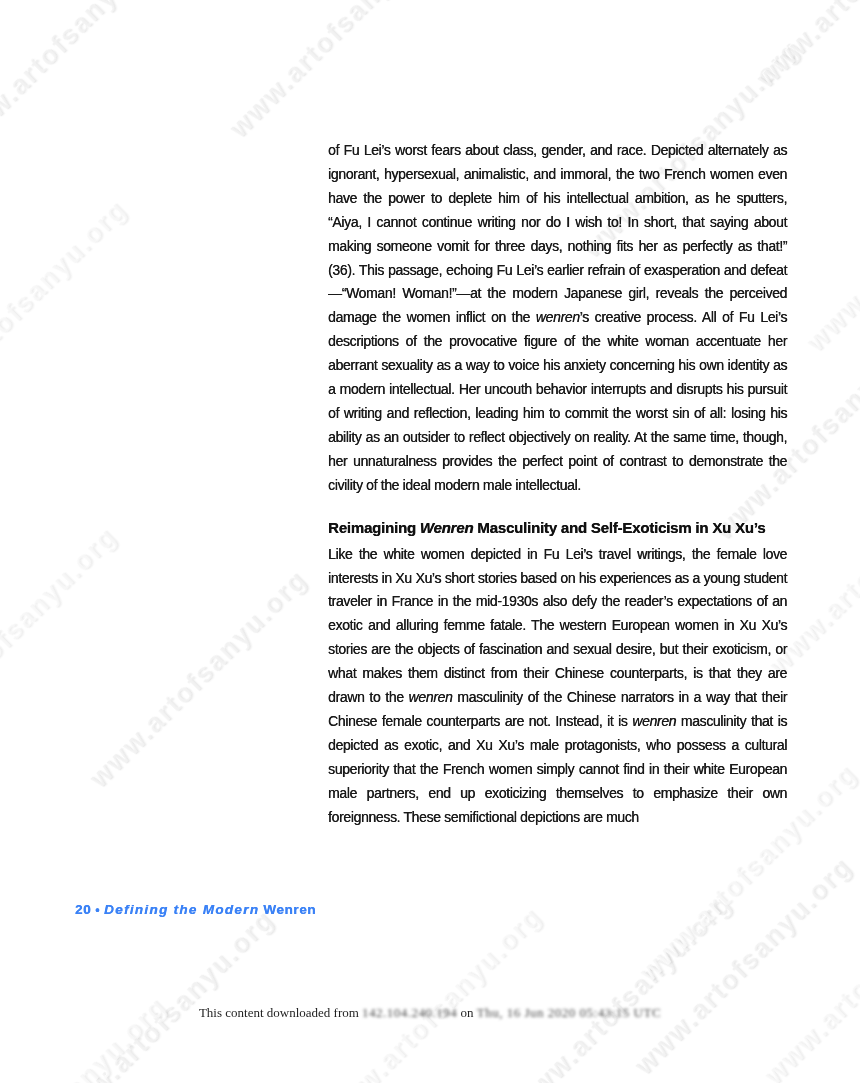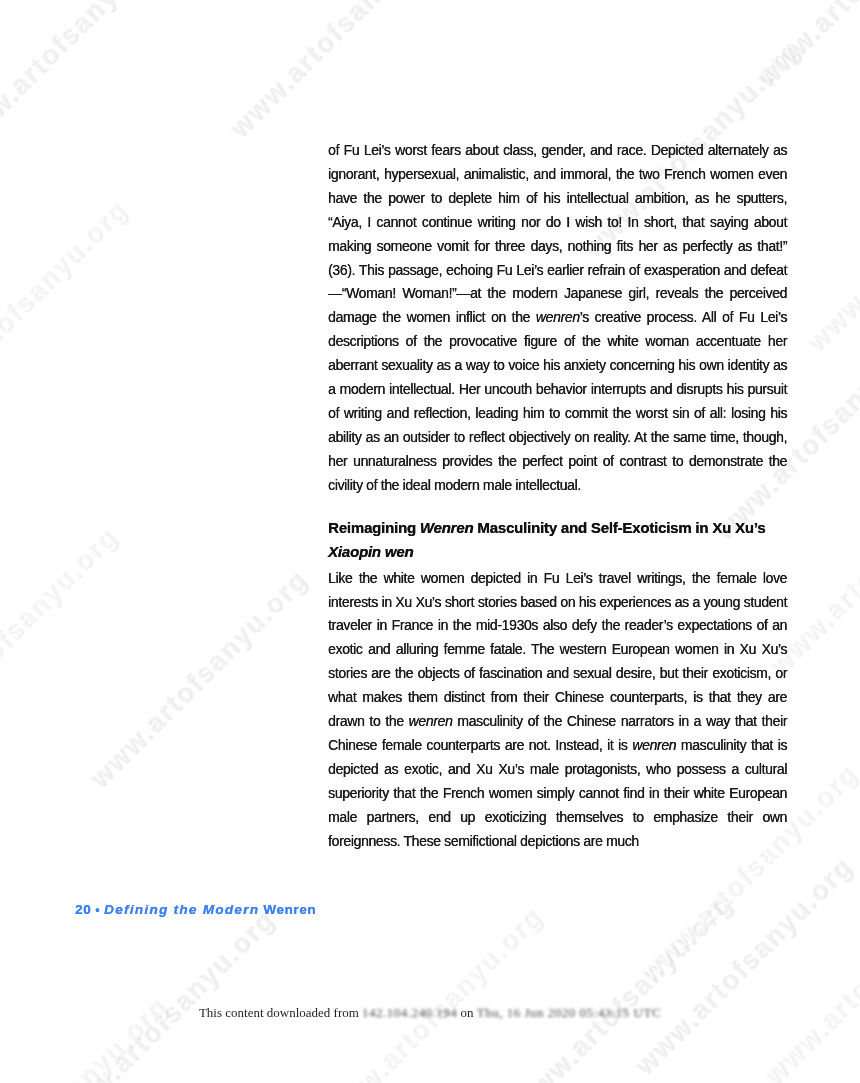--- a/index.html
+++ b/index.html
@@ -110,21 +110,20 @@
     <span class="wm" style="left:640px;  top:1055px;">www.artofsanyu.org</span>
     <span class="wm faint" style="left:770px;  top:1065px;">www.artofsanyu.org</span>
     <span class="wm faint" style="left:645px;  top:962px;">www.artofsanyu.org</span>
   </div>
 
   <div class="text-block">
     <p class="body-par"><span>of Fu Lei’s worst fears about class, gender, and race. Depicted alternately as ignorant, hypersexual, animalistic, and immoral, the two French women even have the power to deplete him of his intellectual ambition, as he sputters, “Aiya, I cannot continue writing nor do I wish to! In short, that saying about making someone vomit for three days, nothing fits her as perfectly as that!” (36). This passage, echoing Fu Lei’s earlier refrain of exasperation and defeat—“Woman! Woman!”—at the modern Japanese girl, reveals the perceived damage the women inflict on the </span><span class="seg-italic">wenren</span><span>’s creative process. All of Fu Lei’s descriptions of the provocative figure of the white woman accentuate her aberrant sexuality as a way to voice his anxiety concerning his own identity as a modern intellectual. Her uncouth behavior interrupts and disrupts his pursuit of writing and reflection, leading him to commit the worst sin of all: losing his ability as an outsider to reflect objectively on reality. At the same time, though, her unnaturalness provides the perfect point of contrast to demonstrate the civility of the ideal modern male intellectual.</span></p>
 
     <div class="section-heading">
       <div><span>Reimagining </span><span class="seg-italic">Wenren</span><span> Masculinity and Self-Exoticism in Xu Xu’s</span></div>
-      <div><span class="seg-italic">Xiaopin wen</span></div>
     </div>
 
     <p class="body-par"><span>Like the white women depicted in Fu Lei’s travel writings, the female love interests in Xu Xu’s short stories based on his experiences as a young student traveler in France in the mid-1930s also defy the reader’s expectations of an exotic and alluring femme fatale. The western European women in Xu Xu’s stories are the objects of fascination and sexual desire, but their exoticism, or what makes them distinct from their Chinese counterparts, is that they are drawn to the </span><span class="seg-italic">wenren</span><span> masculinity of the Chinese narrators in a way that their Chinese female counterparts are not. Instead, it is </span><span class="seg-italic">wenren</span><span> masculinity that is depicted as exotic, and Xu Xu’s male protagonists, who possess a cultural superiority that the French women simply cannot find in their white European male partners, end up exoticizing themselves to emphasize their own foreignness. These semifictional depictions are much</span></p>
   </div>
 
   <div class="running-footer">
     <span>20</span><span class="bullet">•</span><span class="it">Defining the Modern</span><span>Wenren</span>
   </div>
 
   <div class="jstor-footer">

